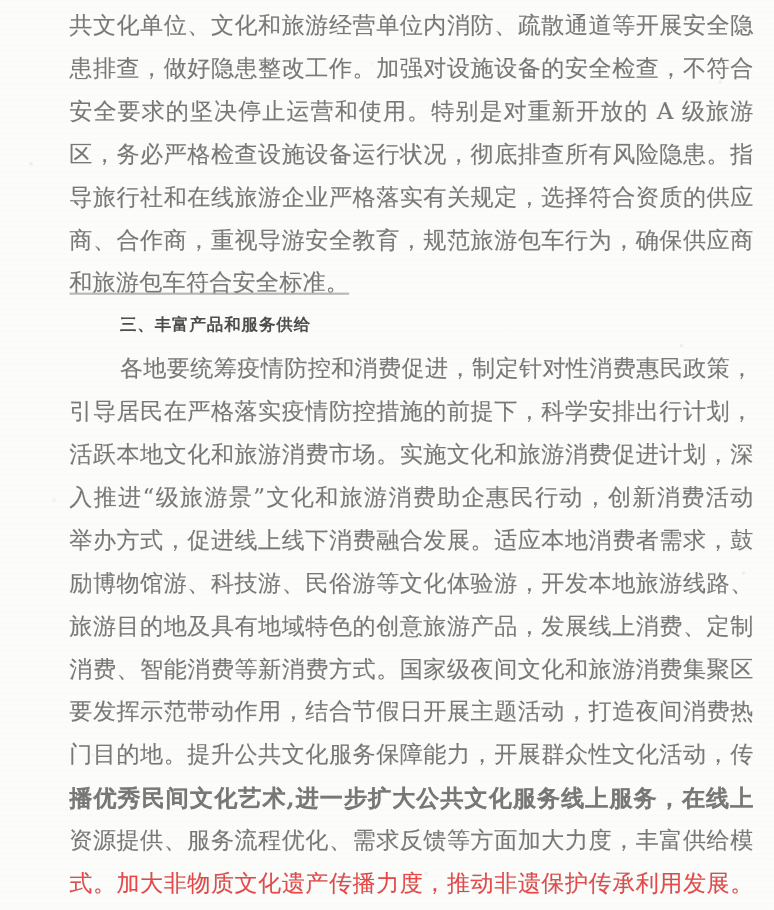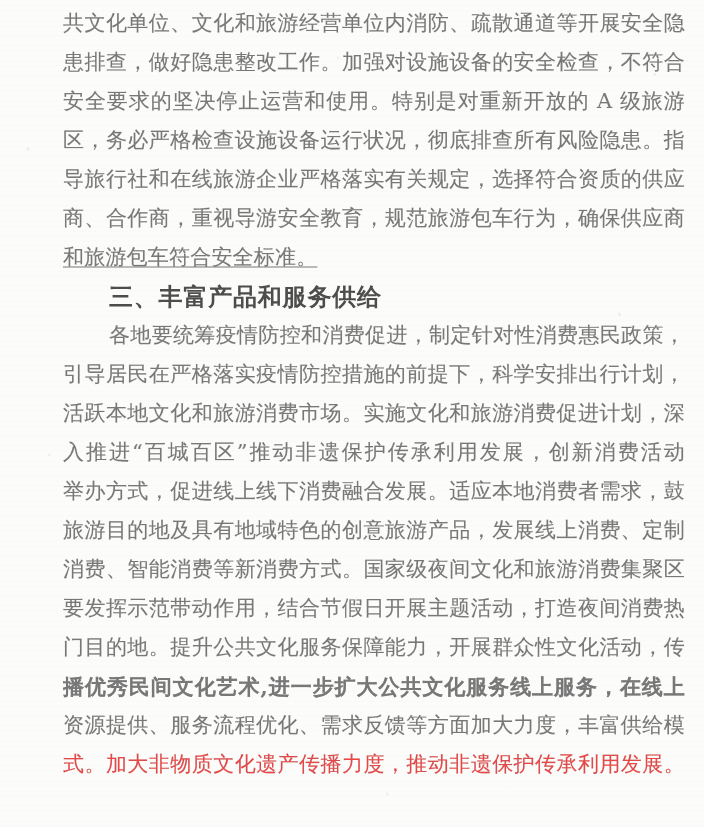--- a/index.html
+++ b/index.html
@@ -54,48 +54,49 @@
   .line.indent {
     text-indent: 46px;
   }
   .line.flush {
     text-align: left;
     text-align-last: left;
   }
   .heading {
     height: 39px;
     line-height: 39px;
-    font-size: 24px;
+    font-size: 15px;
     font-weight: bold;
     letter-spacing: 0.8px;
     color: #4d4d4d;
     text-indent: 46px;
     text-align: right;
     text-align-last: left;
-    font-family: Liberation Sans, sans-serif;
+    font-family: Liberation Serif, serif;
   }
 </style>
 </head>
 <body>
 
 <div class="page" style="background: rgb(252, 252, 250);">
   <div class="textcol">
       <div class="line" style="color: rgb(120, 120, 120);">共文化单位、文化和旅游经营单位内消防、疏散通道等开展安全隐</div>
       <div class="line" style="color: rgb(120, 120, 120);">患排查，做好隐患整改工作。加强对设施设备的安全检查，不符合</div>
       <div class="line" style="color: rgb(120, 120, 120);">安全要求的坚决停止运营和使用。特别是对重新开放的 A 级旅游景</div>
       <div class="line" style="color: rgb(120, 120, 120);">区，务必严格检查设施设备运行状况，彻底排查所有风险隐患。指</div>
       <div class="line" style="color: rgb(120, 120, 120);">导旅行社和在线旅游企业严格落实有关规定，选择符合资质的供应</div>
       <div class="line" style="color: rgb(120, 120, 120);">商、合作商，重视导游安全教育，规范旅游包车行为，确保供应商</div>
       <div class="line flush" style="color: rgb(120, 120, 120); text-decoration: underline;">和旅游包车符合安全标准。</div>
       <div class="heading" style="color: rgb(77, 77, 77);">三、丰富产品和服务供给</div>
       <div class="line indent" style="color: rgb(120, 120, 120);">各地要统筹疫情防控和消费促进，制定针对性消费惠民政策，</div>
       <div class="line" style="color: rgb(120, 120, 120);">引导居民在严格落实疫情防控措施的前提下，科学安排出行计划，</div>
       <div class="line" style="color: rgb(120, 120, 120);">活跃本地文化和旅游消费市场。实施文化和旅游消费促进计划，深</div>
-      <div class="line" style="color: rgb(120, 120, 120);">入推进“百城百区”推动非遗保护传承利用发展，创新消费活动</div>
+      <div class="line" style="color: rgb(120, 120, 120);">入推进“级旅游景”文化和旅游消费助企惠民行动，创新消费活动</div>
       <div class="line" style="color: rgb(120, 120, 120);">举办方式，促进线上线下消费融合发展。适应本地消费者需求，鼓</div>
+      <div class="line" style="color: rgb(120, 120, 120);">励博物馆游、科技游、民俗游等文化体验游，开发本地旅游线路、</div>
       <div class="line" style="color: rgb(120, 120, 120);">旅游目的地及具有地域特色的创意旅游产品，发展线上消费、定制</div>
       <div class="line" style="color: rgb(120, 120, 120);">消费、智能消费等新消费方式。国家级夜间文化和旅游消费集聚区</div>
       <div class="line" style="color: rgb(120, 120, 120);">要发挥示范带动作用，结合节假日开展主题活动，打造夜间消费热</div>
       <div class="line" style="color: rgb(120, 120, 120);">门目的地。提升公共文化服务保障能力，开展群众性文化活动，传</div>
       <div class="line" style="color: rgb(120, 120, 120); font-weight: bold;">播优秀民间文化艺术,进一步扩大公共文化服务线上服务，在线上</div>
       <div class="line" style="color: rgb(120, 120, 120);">资源提供、服务流程优化、需求反馈等方面加大力度，丰富供给模</div>
       <div class="line" style="color: #ef4444;">式。加大非物质文化遗产传播力度，推动非遗保护传承利用发展。</div>
     </div>
 </div>
 

